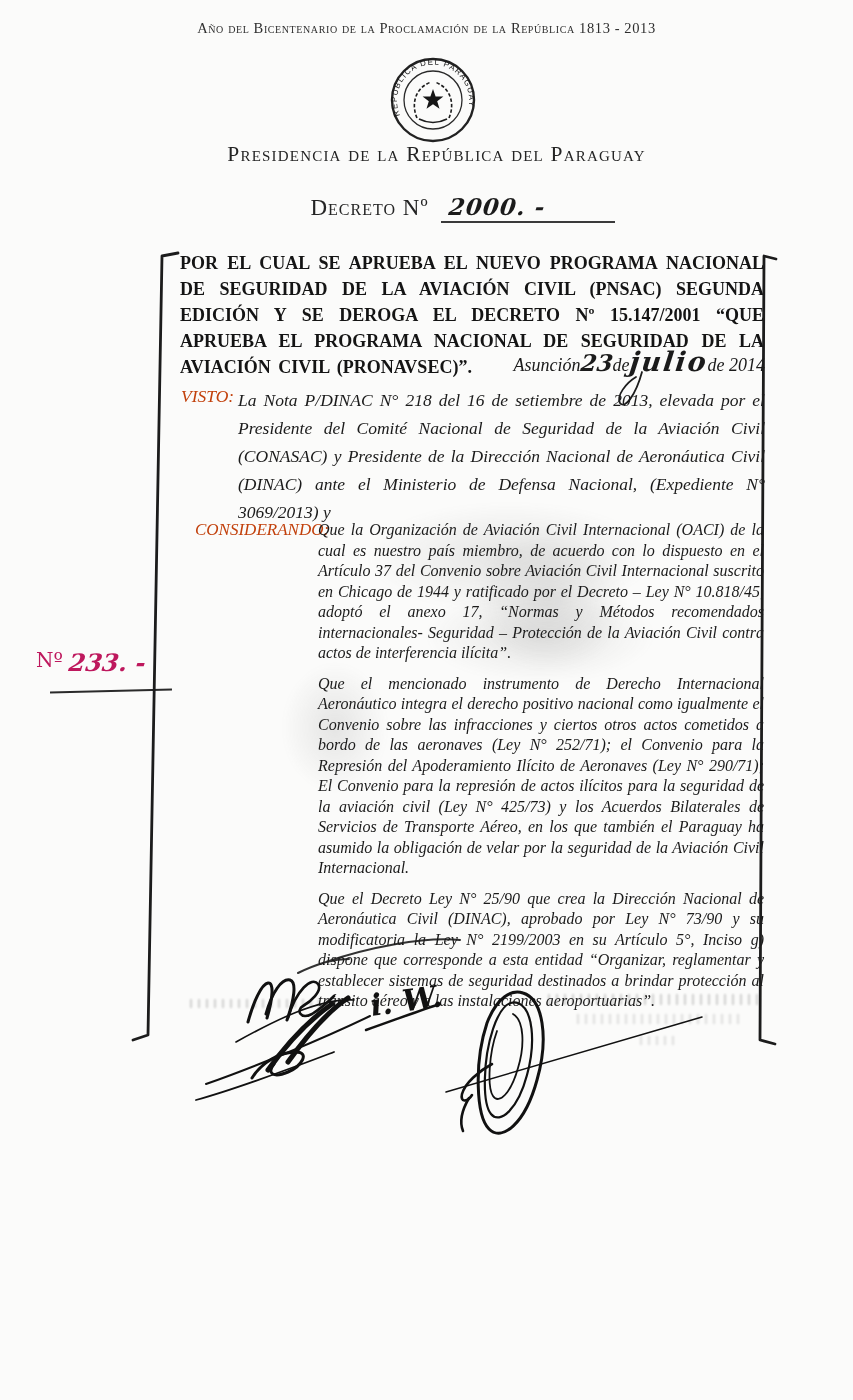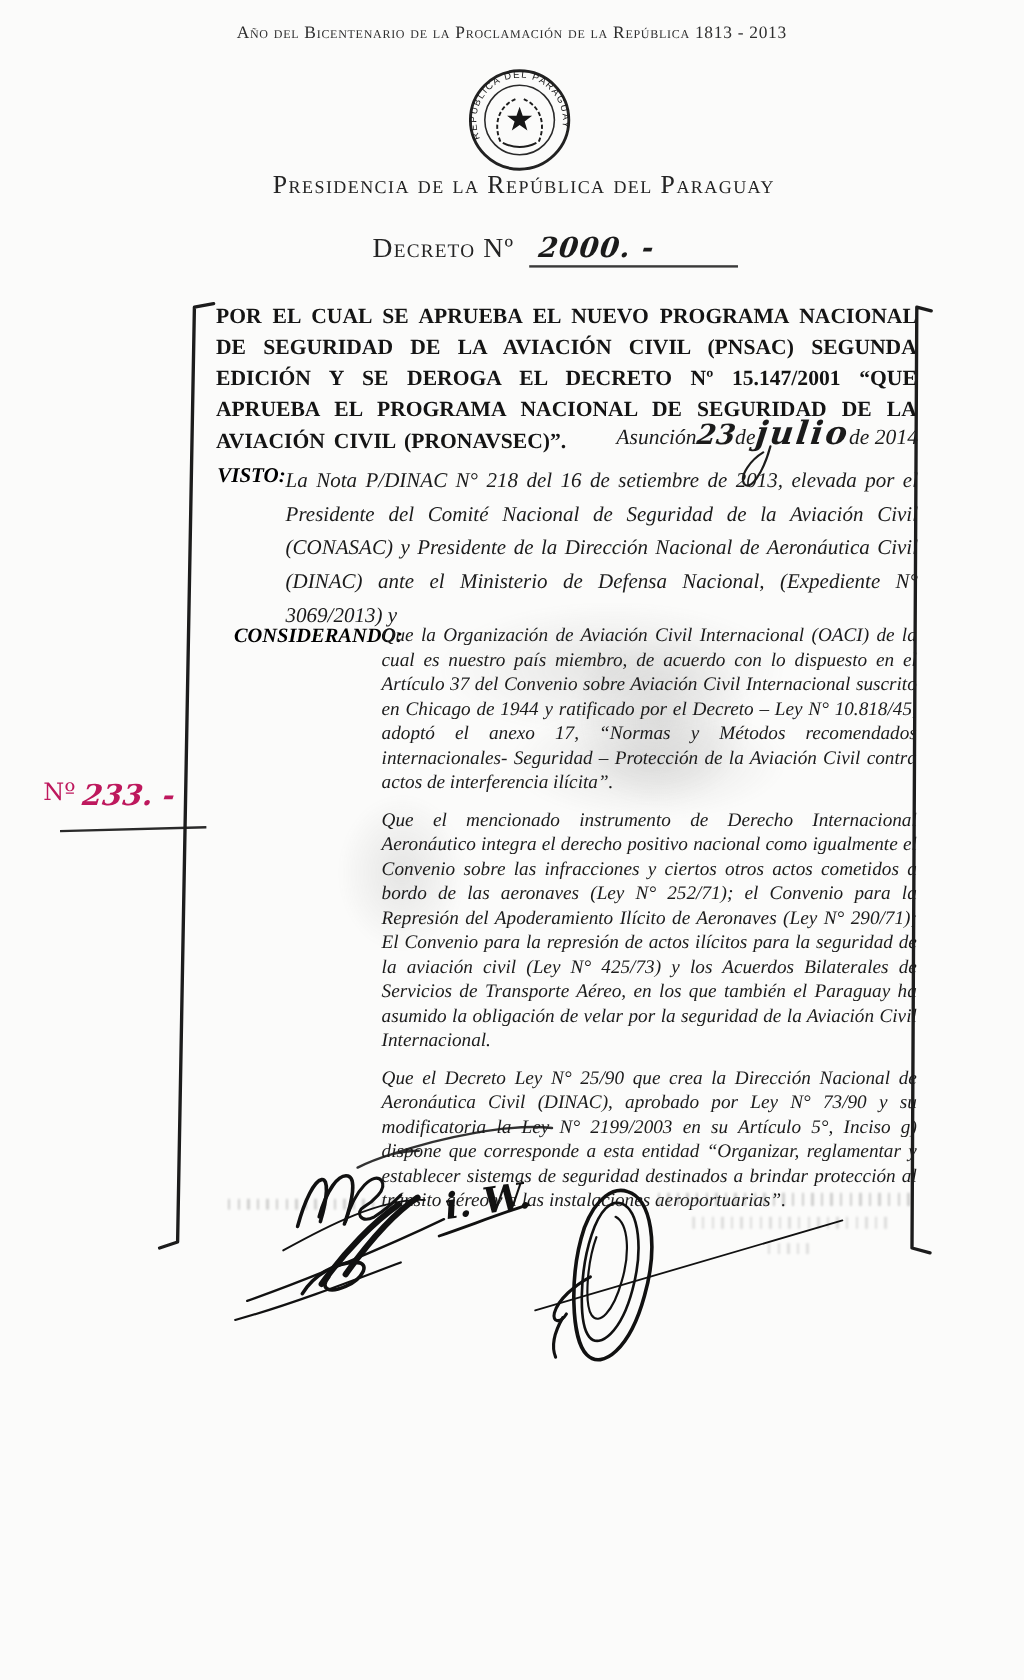--- a/index.html
+++ b/index.html
@@ -49,21 +49,21 @@
 
   .dateline{
     left:478px;top:346px;width:287px;
     display:flex;justify-content:flex-end;align-items:baseline;
     font-style:italic;font-size:18px;
   }
   .hw-day{font-size:23px;}
   .hw-month{font-size:27px;letter-spacing:2px;}
 
   .label{
-    font-size:17.5px;font-weight:bold;font-style:italic;color:#000000;
+    font-size:17.5px;font-weight:normal;font-style:italic;color:#c2410c;
   }
   .visto-label{left:181px;top:386px;}
   .visto-body{
     left:238px;top:386px;width:527px;
     font-size:17.5px;font-style:italic;line-height:28px;
     text-align:justify;
   }
   .cons-label{left:181px;top:520px;font-size:17px;margin-left:14px;}
   .cons-body{
     left:318px;top:520px;width:446px;

